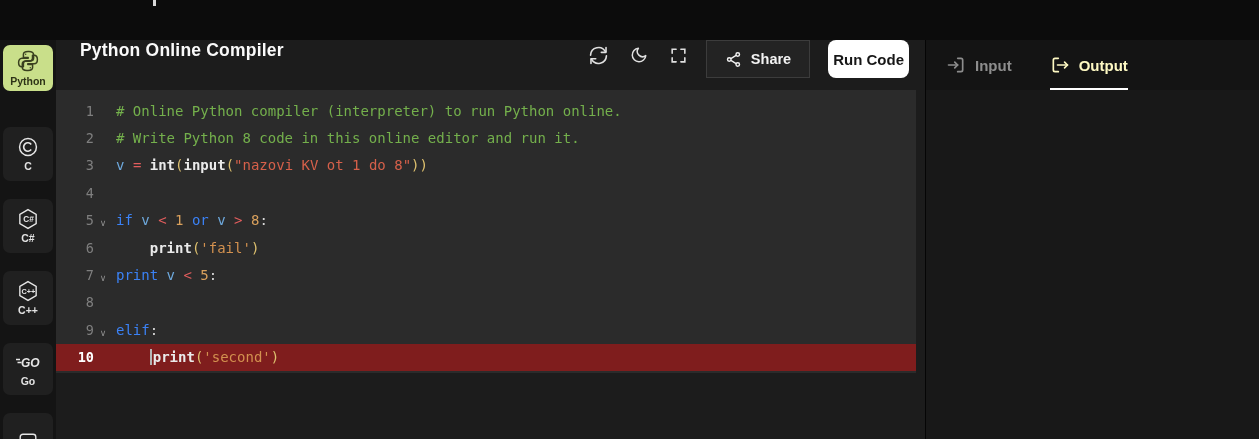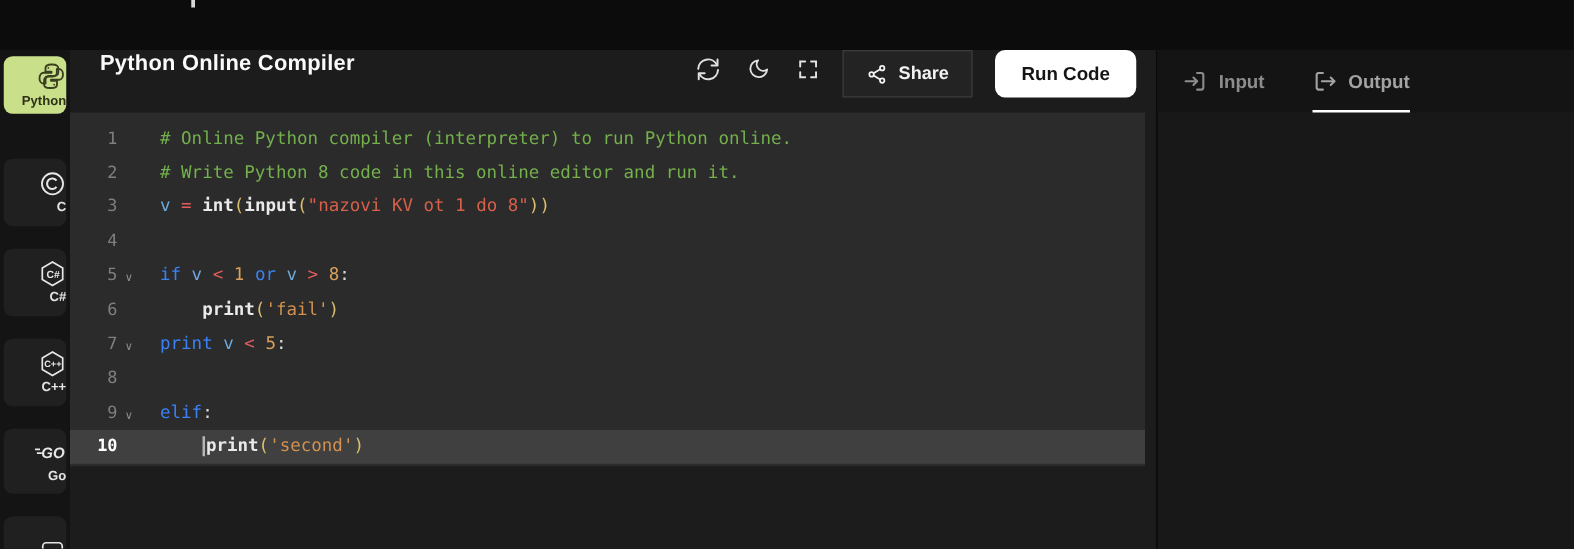--- a/index.html
+++ b/index.html
@@ -3,54 +3,54 @@
 <meta charset="utf-8">
 <style>
   *{margin:0;padding:0;box-sizing:border-box}
   html,body{width:1259px;height:439px;background:#1c1c1c;font-family:"Liberation Sans","DejaVu Sans",sans-serif;overflow:hidden;position:relative}
 
   .top-strip{position:absolute;left:0;top:0;width:1259px;height:40px;background:#0c0c0c}
   .top-tick{position:absolute;left:153px;top:0;width:3px;height:6px;background:#d9d9d9}
 
   
   .sidebar{position:absolute;left:0;top:40px;width:56px;height:399px;background:#141414;overflow:hidden}
-  .tile{width:50px;margin-left:3px;border-radius:7px;background:#202020;display:flex;flex-direction:column;align-items:flex-end;justify-content:center;gap:3px;cursor:pointer}
+  .tile{width:50px;margin-left:3px;border-radius:7px;background:#202020;display:flex;flex-direction:column;align-items:center;justify-content:center;gap:3px;cursor:pointer}
   .tile-python{height:46px;margin-top:5px;background:#c9df8a}
   .tile-python .t-lb{color:#2e3317;font-weight:700}
   .tile-c{height:54px;margin-top:36px}
   .tile-csharp,.tile-cpp{height:54px;margin-top:18px}
   .tile-go{height:52px;margin-top:18px}
   .tile-html{height:60px;margin-top:18px}
   .t-lb{font-size:10.5px;color:#e3e3e3;font-weight:600;line-height:1}
   .t-ic{display:flex;align-items:center;justify-content:center}
 
   
   .main-header{position:absolute;left:56px;top:40px;width:869px;height:50px;display:flex;align-items:flex-start;background:#1c1c1c}
   .page-title{margin-left:24px;font-size:17.5px;font-weight:700;color:#fafafa;letter-spacing:.2px}
   .tools{margin-left:auto;display:flex;align-items:center;gap:10px}
   .icon-btn{width:30px;height:30px;display:flex;align-items:center;justify-content:center;background:none;border:none;cursor:pointer;color:#e0e0e0}
   .btn-share{margin-left:12px;height:38px;padding:0 18px;display:flex;align-items:center;gap:9px;background:#232323;border:1px solid #3c3c3c;border-radius:0;color:#f2f2f2;font-weight:700;font-size:14.5px;cursor:pointer;font-family:inherit}
-  .btn-run{margin:0 16px 0 18px;height:38px;padding:0 21px;background:#ffffff;border:none;border-radius:8px;color:#161616;font-weight:700;font-size:15px;cursor:pointer;font-family:inherit}
+  .btn-run{margin:0 16px 0 18px;height:38px;padding:0 5px;background:#ffffff;border:none;border-radius:8px;color:#161616;font-weight:700;font-size:15px;cursor:pointer;font-family:inherit}
 
   
   .editor{position:absolute;left:56px;top:90px;width:860px;height:283px;background:#2b2b2b;padding-top:7px;font-family:"DejaVu Sans Mono","Liberation Mono",monospace;font-size:14px;cursor:text}
   .line{display:flex;align-items:center;height:27.4px}
-  .line.active{background:#404040}
+  .line.active{background:#7f1d1d}
   .num{width:38px;text-align:right;color:#7f7f7f;font-size:13.5px;flex:none}
   .line.active .num{color:#ffffff;font-weight:700}
   .fold{width:18px;flex:none;text-align:center;color:#8f8f8f;font-size:9px;transform:translateY(3px);cursor:pointer;font-family:"DejaVu Sans",sans-serif}
-  .code{white-space:pre;margin-left:16px;color:#d8d8d8}
+  .code{white-space:pre;margin-left:4px;color:#d8d8d8}
   .caret{display:inline-block;width:2px;height:16px;background:#b5b5b5;vertical-align:text-bottom;margin-right:1px}
   .tok-fn{font-weight:600}
 
   
   .right-panel{position:absolute;left:925px;top:40px;width:334px;height:399px;background:#181818;border-left:1px solid #050505}
   .io-header{height:50px;display:flex;align-items:center;gap:38px;padding-left:20px;background:#141414}
   .tab{position:relative;height:100%;display:flex;align-items:center;gap:9px;cursor:pointer;font-size:15px;font-weight:700;color:#8d8d8d}
-  .tab.active{color:#a3a3a3}
+  .tab.active{color:#fef9c3}
   .tab.active::after{content:"";position:absolute;left:0;right:0;bottom:0;height:2.5px;background:#ffffff}
   .io-body{padding:38px 24px;font-size:15.5px;font-weight:700;color:#f2f2f2}
 </style>
 <style>.tok-cm{color:#74b04c}.tok-kw{color:#3b82f6}.tok-vr{color:#6ea9dd}.tok-op{color:#e25d5d}.tok-nm{color:#d9a05c}.tok-sd{color:#d6604a}.tok-ss{color:#d3914f}.tok-fn{color:#eaeaea}.tok-br{color:#ddc06e}</style></head>
 <body>
 
 <div class="top-strip">
   <div class="top-tick"></div>
 </div>
 

